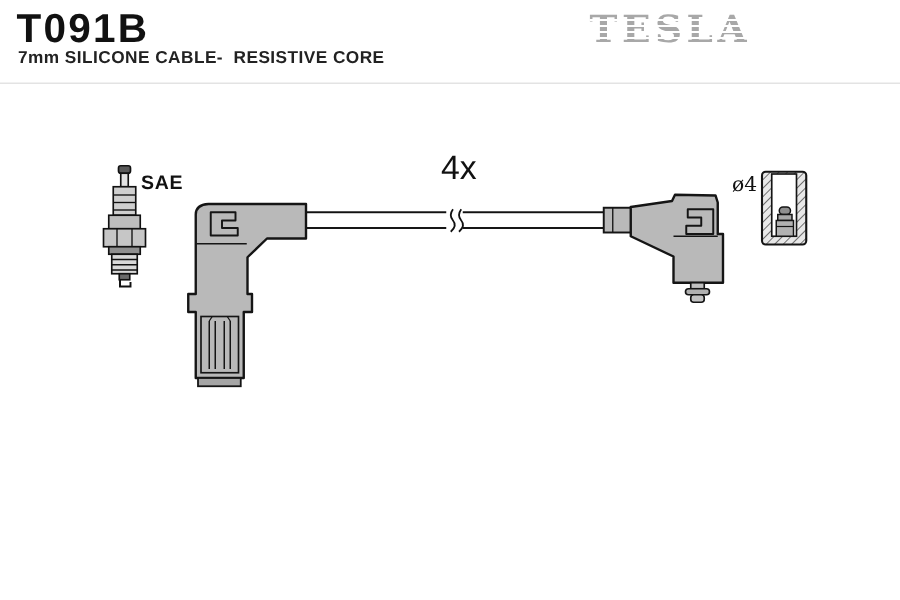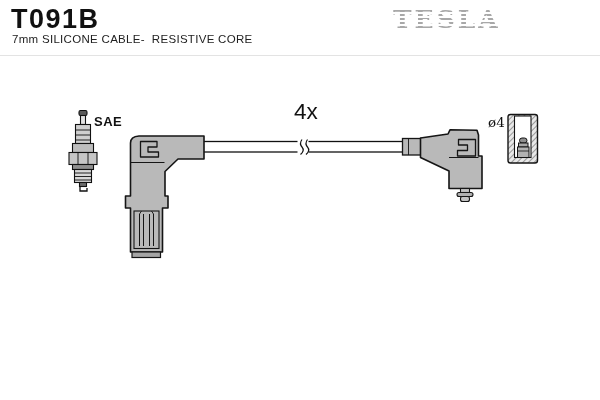--- a/index.html
+++ b/index.html
@@ -1,21 +1,21 @@
 <!DOCTYPE html>
 <html><head>
 <meta charset="utf-8">
 <style>
   html,body{margin:0;padding:0;background:#fff;}
   #page{position:relative;width:600px;height:285px;background:#ffffff;overflow:hidden;
         font-family:"Liberation Sans",sans-serif;color:#1a1a1a;padding-left:33px;}
   .part-number{position:absolute;left:11px;top:4px;font-size:27px;font-weight:bold;
                letter-spacing:1.5px;color:#111;}
   .subtitle{position:absolute;left:12px;top:33px;font-size:11.5px;letter-spacing:.3px;
-            color:#222;white-space:pre;}
+            color:#222;white-space:pre;font-weight:bold;}
   .brand{position:absolute;left:393px;top:7px;width:110px;height:26px;}
   .brand-text{font-family:"DejaVu Serif",serif;font-weight:bold;font-size:25px;
               letter-spacing:3px;color:#a8a8a8;line-height:26px;}
   .brand-stripes{position:absolute;left:0;top:3px;right:0;bottom:0;
       background:repeating-linear-gradient(to bottom,transparent 0,transparent 2.5px,#fff 2.5px,#fff 4px);
       pointer-events:none;}
   .divider{position:absolute;left:0;top:55px;width:600px;height:1px;background:#e3e3e3;}
   svg{position:absolute;left:0;top:0;}
   svg text{font-family:"Liberation Sans",sans-serif;fill:#111;}
   text.qty{font-size:22.5px;}

